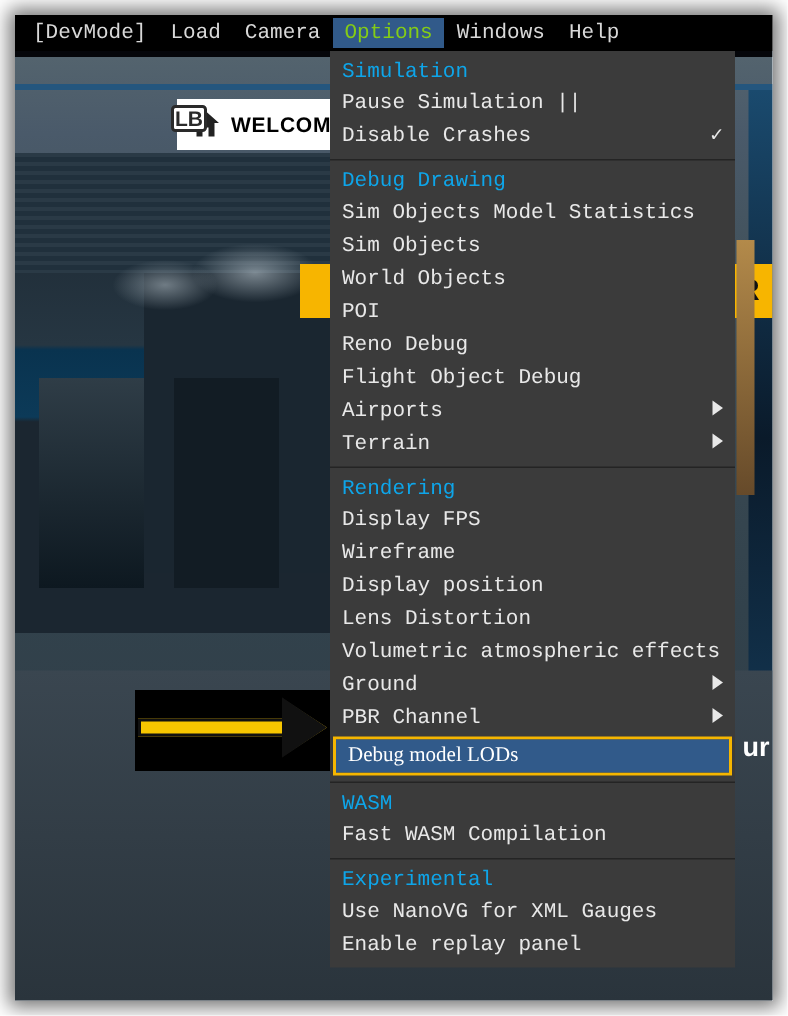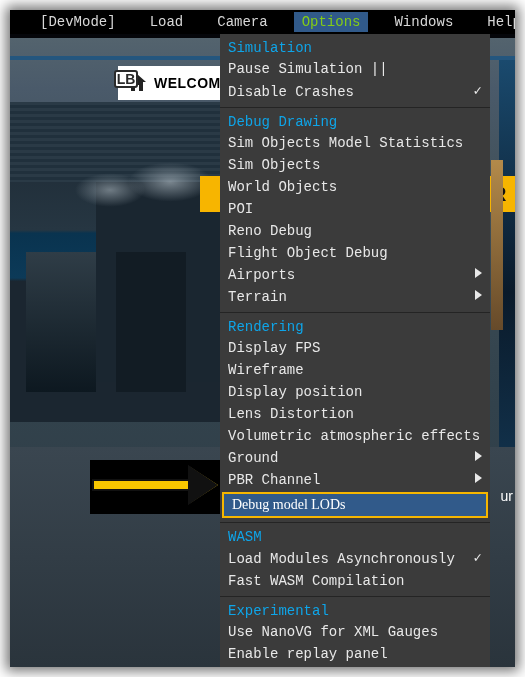--- a/index.html
+++ b/index.html
@@ -70,21 +70,21 @@
     position:absolute; left:190px; right:0; top:166px; height:36px;
     background:#f7b500; color:#111; font-weight:800; font-size:20px;
     display:flex; align-items:center; justify-content:flex-end;
     padding-right:8px; letter-spacing:.5px;
   }
   .side-stripe{
     position:absolute; right:12px; top:150px; width:12px; height:170px;
     background:linear-gradient(180deg,#b38a4a 0,#664a2a 100%);
   }
   .side-text-ur{
-    position:absolute; right:2px; top:478px; color:#fff; font-size:14px; font-weight:400;
+    position:absolute; right:2px; top:478px; color:#fff; font-size:18px; font-weight:700;
   }
   .side-panel{
     position:absolute; right:0; top:50px; width:16px; height:580px;
     background:linear-gradient(180deg,#1a4a6e 0,#0a1a2a 40%, #1a4a6e 100%);
   }
   
   .arrow{
     position:absolute; left:82px; top:460px; width:130px; height:30px;
     pointer-events:none;
   }
@@ -113,21 +113,21 @@
 
   
   .menubar{
     position:absolute; left:0; top:0; right:0; height:24px;
     background:#000; color:#d8d8d8;
     font-family: Consolas, "Courier New", monospace;
     font-size:14px; display:flex; align-items:center;
     padding-left:4px;
   }
   .menubar .mi{
-    padding:2px 8px; cursor:default; user-select:none;margin-left:18px;
+    padding:2px 8px; cursor:default; user-select:none;
   }
   .menubar .mi.active{
     background:#315a8a;
     color:#84cc16;
   }
 
   
   .dropdown{
     position:absolute; left:210px; top:24px; width:270px;
     background:#3b3b3b; color:#d0d0d0;
@@ -272,24 +272,20 @@
       </div>
     <div class="highlight-wrap">
       <div class="row">
           <span>Debug model LODs</span>
         </div>
     </div>
     <div class="divider"></div>
 
     <div class="section-head">WASM</div>
     <div class="row">
-        <span>Load Modules Asynchronously</span>
-        <span class="right check"></span>
-      </div>
-    <div class="row">
         <span>Fast WASM Compilation</span>
       </div>
     <div class="divider"></div>
 
     <div class="section-head">Experimental</div>
     <div class="row">
         <span>Use NanoVG for XML Gauges</span>
       </div>
     <div class="row">
         <span>Enable replay panel</span>

